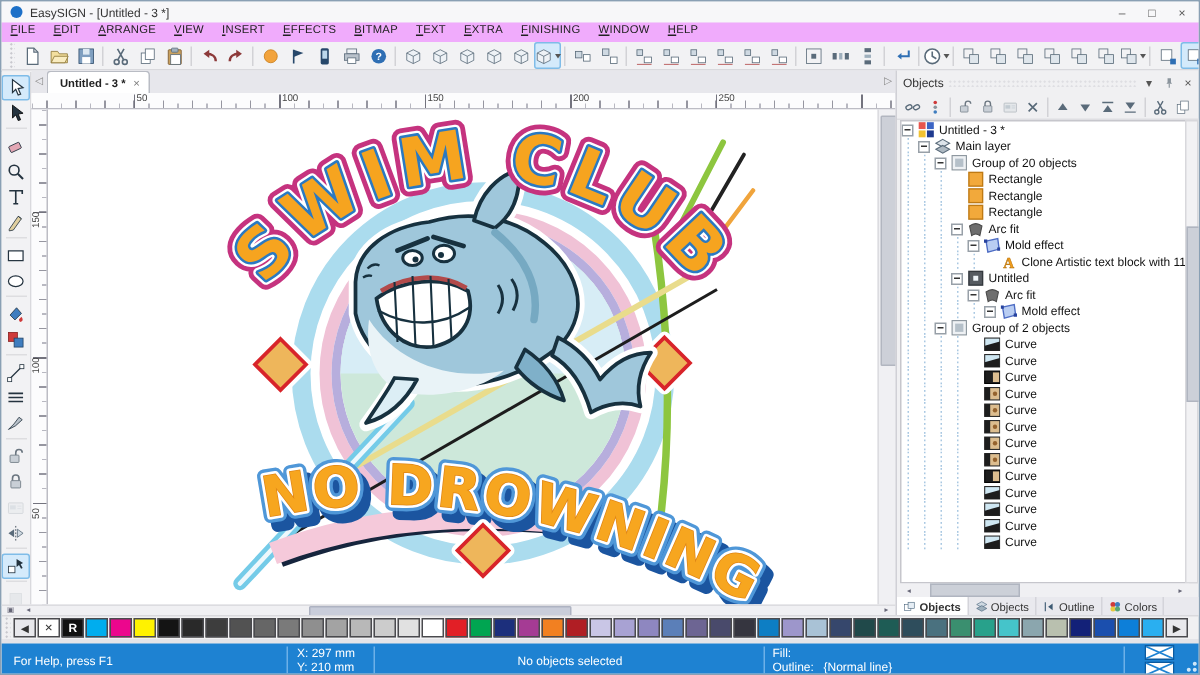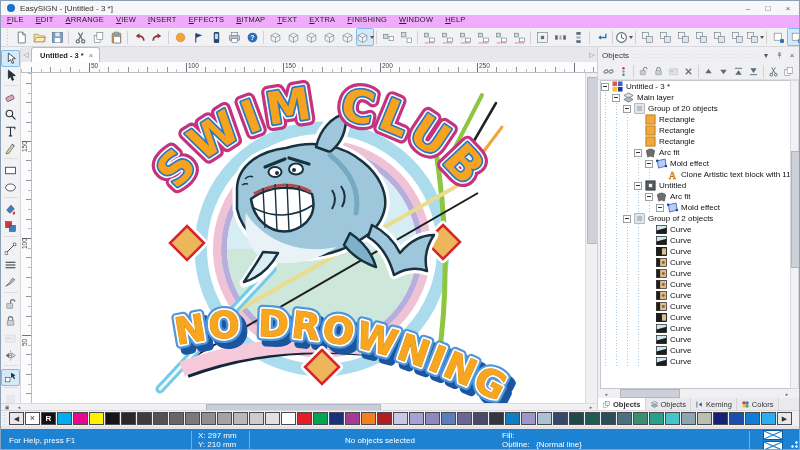--- a/index.html
+++ b/index.html
@@ -87,21 +87,21 @@
   .sw{width:13px;height:11px;border:1px solid #4a4a4e;margin-right:1px;flex:none;box-sizing:content-box;}
   .swbtn{display:flex;align-items:center;justify-content:center;font-size:7px;color:#333;background:#e8e8ec;}
   .swnone{background:#fff;display:flex;align-items:center;justify-content:center;font-size:9px;color:#333;line-height:1;}
   .swreg{background:#111;color:#fff;display:flex;align-items:center;justify-content:center;font-size:8px;font-weight:bold;}
   #statusgap{position:absolute;left:0;top:425px;width:800px;height:3px;background:#e4e4e8;}
   #statusbar{position:absolute;left:0;top:428px;width:800px;height:22px;background:#1e82d2;color:#fff;font-size:8px;}
   .ssep{position:absolute;top:2px;bottom:2px;width:1px;background:#6db0e8;}
   #sthelp{position:absolute;left:8px;top:7px;}
   #stcoords{position:absolute;left:197px;top:2px;line-height:9px;}
   #stsel{position:absolute;left:252px;width:254px;top:7px;text-align:center;}
-  #stfill{position:absolute;left:501px;top:2px;line-height:9px;}
+  #stfill{position:absolute;left:514px;top:2px;line-height:9px;}
   #stfill .lbl{display:inline-block;min-width:34px;}
   #stenv{position:absolute;right:18px;top:1px;display:flex;flex-direction:column;gap:1px;}
   #stgrip{position:absolute;right:3px;bottom:3px;width:9px;height:9px;
     background:
      radial-gradient(circle at 7.5px 7.5px,#cfe6f8 1px,transparent 1.6px),
      radial-gradient(circle at 7.5px 3.5px,#cfe6f8 1px,transparent 1.6px),
      radial-gradient(circle at 3.5px 7.5px,#cfe6f8 1px,transparent 1.6px);}
 </style>
 </head>
 <body>
@@ -1250,21 +1250,21 @@
         <div class="ptab">
           <svg class="ic">
             <use href="#s-tlay"></use>
           </svg>
           <span>Objects</span>
         </div>
         <div class="ptab">
           <svg class="ic">
             <use href="#s-tkern"></use>
           </svg>
-          <span>Kerning</span>
+          <span>Outline</span>
         </div>
         <div class="ptab">
           <svg class="ic">
             <use href="#s-tcol"></use>
           </svg>
           <span>Colors</span>
         </div>
       </div>
   </div>
 

